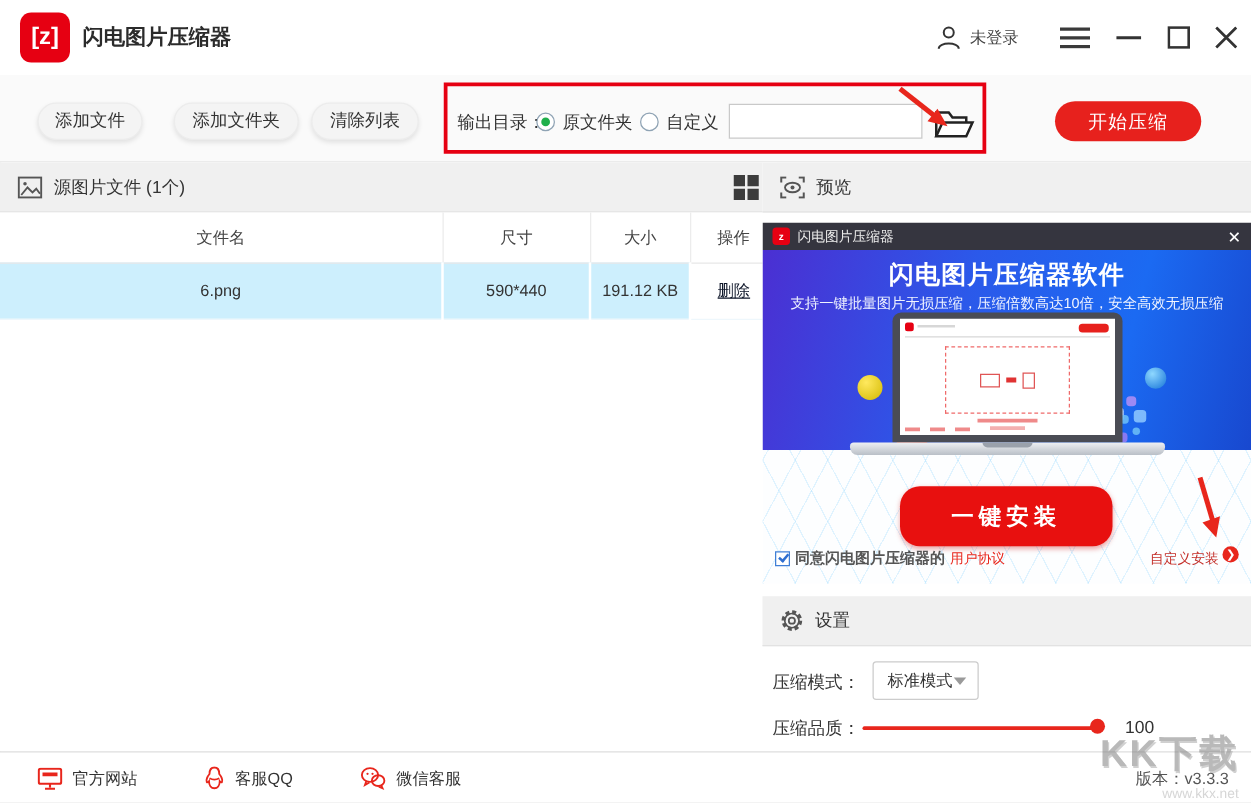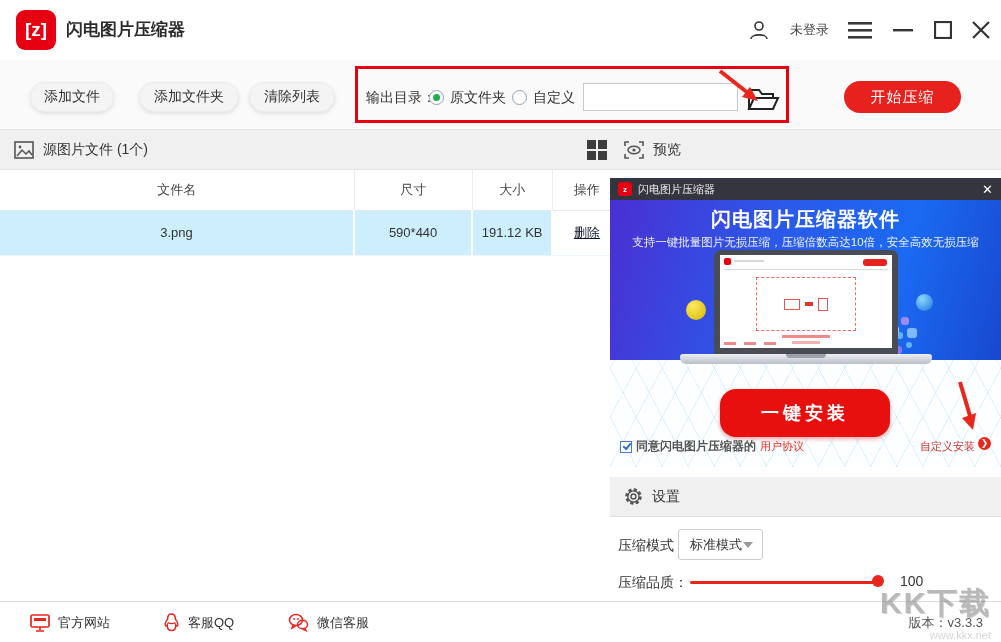--- a/index.html
+++ b/index.html
@@ -8,21 +8,21 @@
   #app { position:relative; width:1001px; height:642px; background:#fff; overflow:hidden;
          box-shadow: inset 0 0 0 1px #c9c9c9; }
 
   
   #titlebar { position:absolute; left:0; top:0; width:1001px; height:60px; background:#fff; }
   .app-logo { position:absolute; left:16px; top:10px; width:40px; height:40px; background:#e60012;
               border-radius:9px; display:flex; align-items:center; justify-content:center;
               color:#fff; font-weight:bold; font-size:19px; }
   .app-title { position:absolute; left:66px; top:0; height:60px; line-height:60px;
                font-size:17px; font-weight:bold; color:#2b2b2b; }
-  .user-area { position:absolute; left:748px; top:0; height:60px; display:flex; align-items:center; gap:20px; }
+  .user-area { position:absolute; left:748px; top:0; height:60px; display:flex; align-items:center; gap:6px; }
   .login-label { font-size:13px; color:#444; }
   .win-btn { position:absolute; top:0; height:60px; display:flex; align-items:center; justify-content:center; width:30px; cursor:pointer; }
   #btn-menu { left:845px; } #btn-min { left:888px; } #btn-max { left:928px; } #btn-close { left:966px; }
 
   
   #toolbar { position:absolute; left:0; top:60px; width:1001px; height:70px; background:#fafafa;
              border-bottom:1px solid #e6e6e6; }
   .pill-btn { position:absolute; top:22px; height:30px; background:#f4f4f4; border:1px solid #ececec;
               border-radius:16px; font-size:14px; color:#333; display:flex; align-items:center;
               justify-content:center; box-shadow:0 2px 4px rgba(0,0,0,.10); cursor:pointer; }
@@ -129,21 +129,21 @@
   .agree-text { font-size:12px; color:#555;font-weight:bold; }
   .agree-link { font-size:11px; color:#e8261c; cursor:pointer; }
   .custom-install { position:absolute; right:26px; top:261px; font-size:11px; color:#c4302b; cursor:pointer; }
   .custom-install-circle { position:absolute; right:10px; top:259px; width:13px; height:13px; border-radius:50%;
                            background:#e8261c; color:#fff; font-size:9px; line-height:13px; text-align:center; cursor:pointer; }
   #banner-arrow { position:absolute; left:332px; top:200px; pointer-events:none; }
 
   
   .set-label { position:absolute; left:8px; font-size:14px; color:#333; }
   #mode-label { top:407px; } #quality-label { top:444px; }
-  #mode-select { position:absolute; left:68px; top:399px; width:85px; height:31px; border:1px solid #ccc;
+  #mode-select { position:absolute; left:88px; top:399px; width:85px; height:31px; border:1px solid #ccc;
                  border-radius:3px; background:#fff; display:flex; align-items:center; cursor:pointer; }
   #mode-select .val { font-size:13px; color:#333; margin-left:11px; }
   #mode-select .caret { margin-left:auto; margin-right:9px; width:0; height:0;
                         border-left:5px solid transparent; border-right:5px solid transparent;
                         border-top:6px solid #9a9a9a; }
   #quality-track { position:absolute; left:80px; top:451px; width:192px; height:3px; background:#e8261c;
                    border-radius:2px; cursor:pointer; }
   #quality-handle { position:absolute; left:262px; top:445px; width:12px; height:12px; border-radius:50%;
                     background:#e8261c; cursor:pointer; }
   #quality-value { position:absolute; left:290px; top:443px; font-size:14px; color:#333; }
@@ -255,21 +255,21 @@
       <thead>
         <tr>
           <th>文件名</th>
           <th>尺寸</th>
           <th>大小</th>
           <th>操作</th>
         </tr>
       </thead>
       <tbody>
         <tr>
-          <td>3.png</td>
+          <td>6.png</td>
           <td>590*440</td>
           <td>191.12 KB</td>
           <td class="op-cell">
             <span class="del-link">删除</span>
           </td>
         </tr>
       </tbody>
     </table>
   </div>
 

